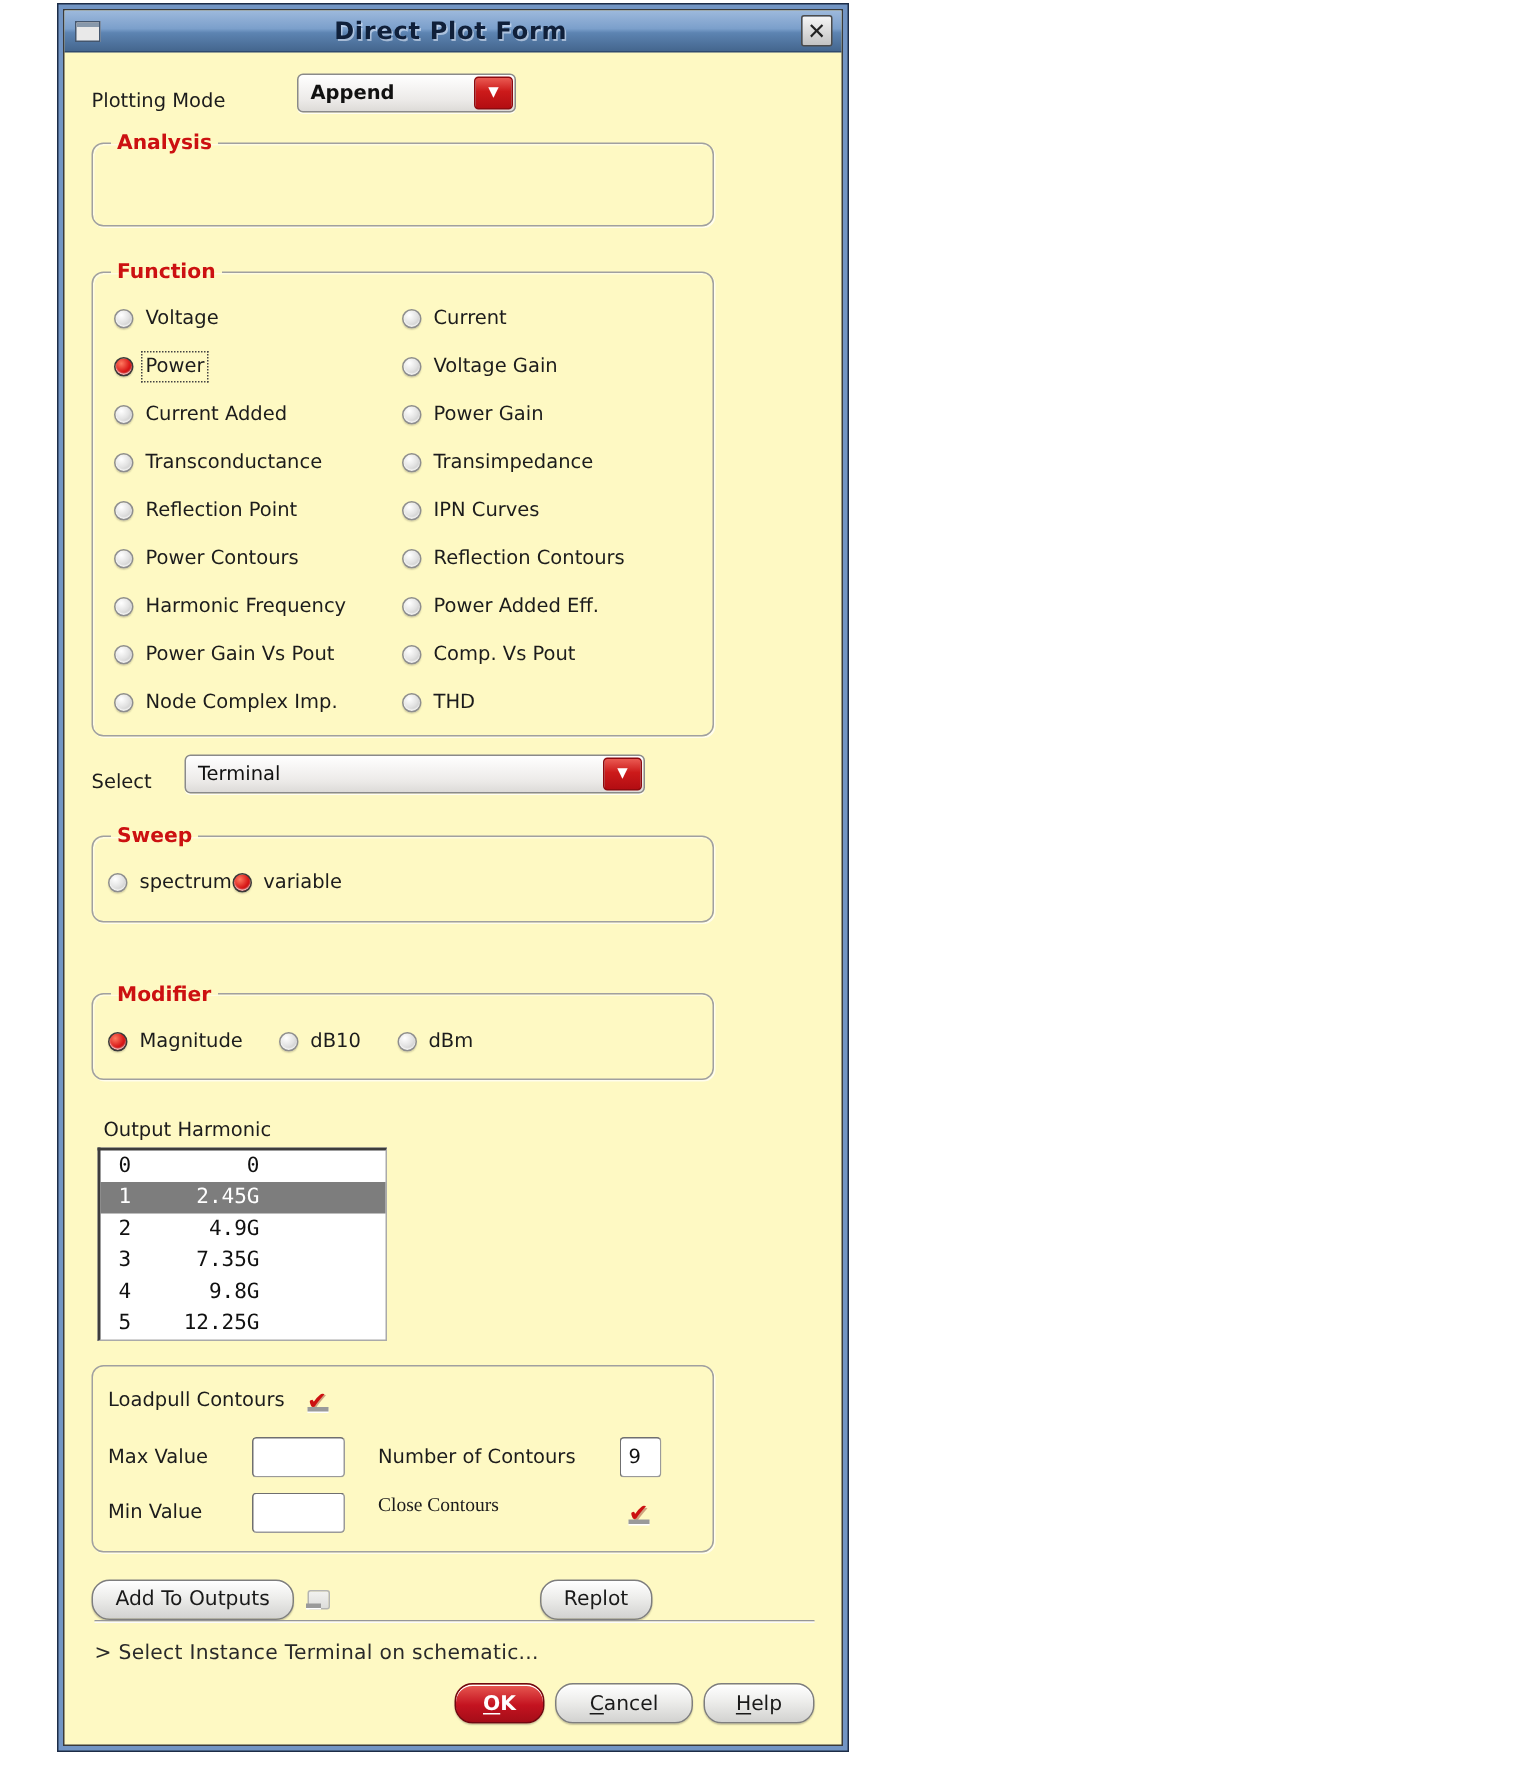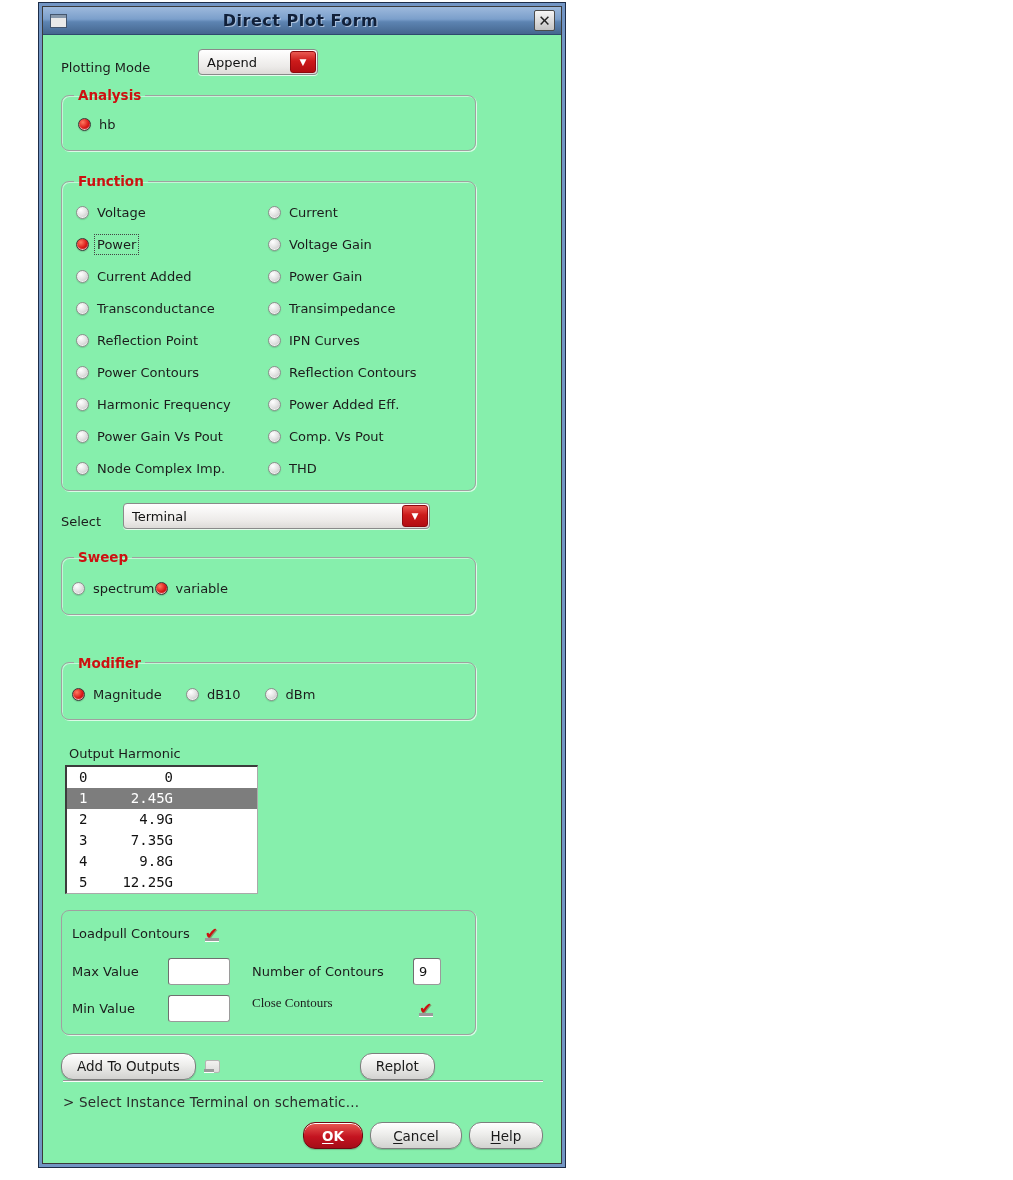--- a/index.html
+++ b/index.html
@@ -6,21 +6,21 @@
   html, body { width: 1013px; height: 1180px; background: #ffffff; font-family: "DejaVu Sans", sans-serif; }
 
   .window {
     position: absolute; left: 38px; top: 2px; width: 528px; height: 1166px;
     border: 1px solid #1c2c47;
     background: #7295c4;
     padding: 3px;
   }
   .win-inner {
     border: 1px solid #3a3a3a;
-    background: #86efac;
+    background: #fef9c3;
     height: 100%;
     display: flex; flex-direction: column;
   }
 
   
   .titlebar {
     height: 28px; flex: 0 0 28px;
     background: linear-gradient(#9db9dc 0%, #7b9fcb 45%, #5d84b2 55%, #44668e 100%);
     border-bottom: 1px solid #2e4a6e;
     display: flex; align-items: center; padding: 0 4px;
@@ -156,35 +156,28 @@
     <div class="titlebar">
       <div class="win-icon"></div>
       <div class="title">Direct Plot Form</div>
       <div class="close-btn">✕</div>
     </div>
 
     <div class="content">
 
       <div class="row" style="margin-top:6px;">
         <span class="lbl" style="width:137px; align-self:flex-end;">Plotting Mode</span>
-        <div class="combo" style="width:120px;">
+        <div class="combo" style="width:146px;font-weight:bold;">
           <span class="combo-text">Append</span>
           <span class="combo-arrow">▼</span>
         </div>
       </div>
 
       <fieldset style="margin-top:12px; height:67px;">
         <legend>Analysis</legend>
-        <div style="padding:10px 0 0 6px; display:flex; gap:28px;">
-
-            <div class="radio-row">
-              <span class="radio on"></span>
-              <span class="rlabel">hb</span>
-            </div>
-          </div>
       </fieldset>
 
       <fieldset style="margin-top:22px;padding-left:10px;">
         <legend>Function</legend>
         <div class="fn-grid">
 
             <div class="radio-row">
               <span class="radio"></span>
               <span class="rlabel">Voltage</span>
             </div>

